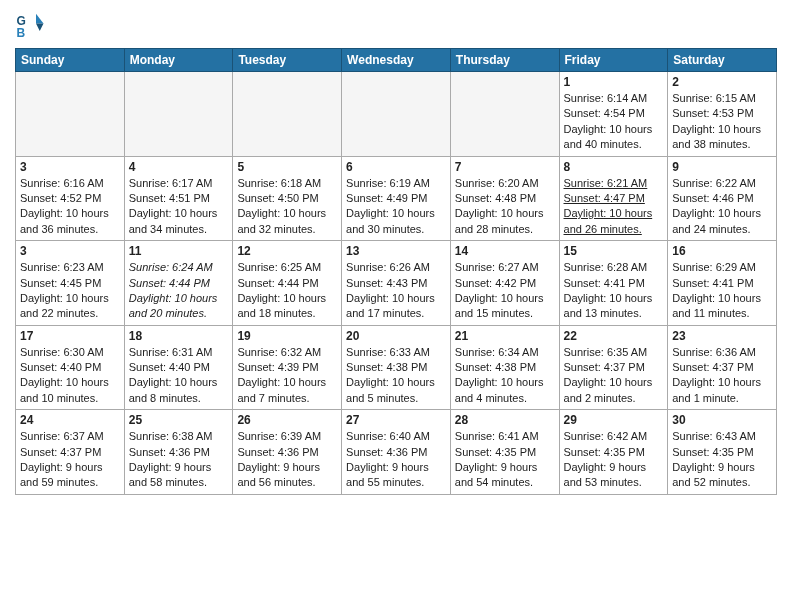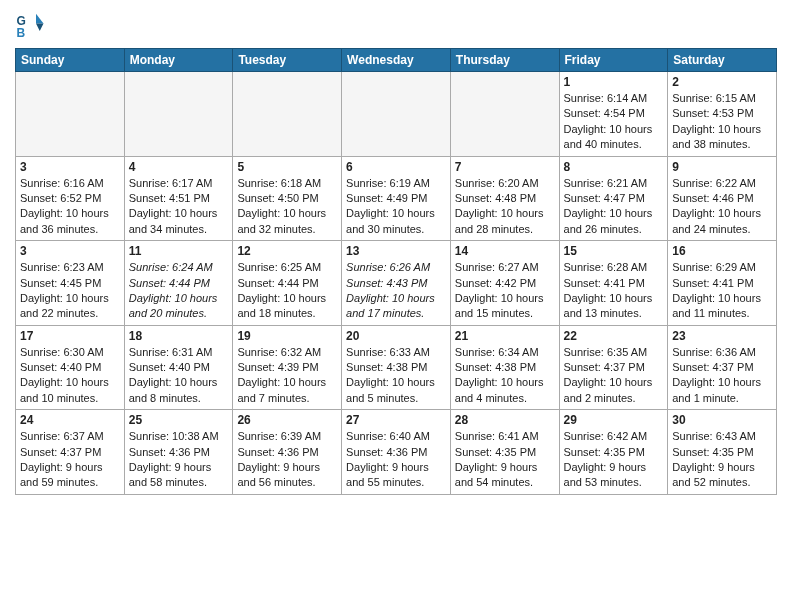--- a/index.html
+++ b/index.html
@@ -96,21 +96,21 @@
             <span class="day-num">2</span>
             <div class="day-info" style="white-space: pre-line;">Sunrise: 6:15 AM
 Sunset: 4:53 PM
 Daylight: 10 hours and 38 minutes.</div>
           </td>
         </tr>
         <tr>
           <td>
             <span class="day-num">3</span>
             <div class="day-info" style="white-space: pre-line;">Sunrise: 6:16 AM
-Sunset: 6:52 PM
+Sunset: 4:52 PM
 Daylight: 10 hours and 36 minutes.</div>
           </td>
           <td>
             <span class="day-num">4</span>
             <div class="day-info" style="white-space: pre-line;">Sunrise: 6:17 AM
 Sunset: 4:51 PM
 Daylight: 10 hours and 34 minutes.</div>
           </td>
           <td>
             <span class="day-num">5</span>
@@ -125,21 +125,21 @@
 Daylight: 10 hours and 30 minutes.</div>
           </td>
           <td>
             <span class="day-num">7</span>
             <div class="day-info" style="white-space: pre-line;">Sunrise: 6:20 AM
 Sunset: 4:48 PM
 Daylight: 10 hours and 28 minutes.</div>
           </td>
           <td>
             <span class="day-num">8</span>
-            <div class="day-info" style="white-space: pre-line;">Sunrise: 6:21 AM
+            <div class="day-info" style="white-space: pre-line; text-decoration: underline;">Sunrise: 6:21 AM
 Sunset: 4:47 PM
 Daylight: 10 hours and 26 minutes.</div>
           </td>
           <td>
             <span class="day-num">9</span>
             <div class="day-info" style="white-space: pre-line;">Sunrise: 6:22 AM
 Sunset: 4:46 PM
 Daylight: 10 hours and 24 minutes.</div>
           </td>
         </tr>
@@ -157,21 +157,21 @@
 Daylight: 10 hours and 20 minutes.</div>
           </td>
           <td>
             <span class="day-num">12</span>
             <div class="day-info" style="white-space: pre-line;">Sunrise: 6:25 AM
 Sunset: 4:44 PM
 Daylight: 10 hours and 18 minutes.</div>
           </td>
           <td>
             <span class="day-num">13</span>
-            <div class="day-info" style="white-space: pre-line; font-style: italic;">Sunrise: 6:26 AM
+            <div class="day-info" style="white-space: pre-line;">Sunrise: 6:26 AM
 Sunset: 4:43 PM
 Daylight: 10 hours and 17 minutes.</div>
           </td>
           <td>
             <span class="day-num">14</span>
             <div class="day-info" style="white-space: pre-line;">Sunrise: 6:27 AM
 Sunset: 4:42 PM
 Daylight: 10 hours and 15 minutes.</div>
           </td>
           <td>
@@ -233,21 +233,21 @@
         </tr>
         <tr>
           <td>
             <span class="day-num">24</span>
             <div class="day-info" style="white-space: pre-line;">Sunrise: 6:37 AM
 Sunset: 4:37 PM
 Daylight: 9 hours and 59 minutes.</div>
           </td>
           <td>
             <span class="day-num">25</span>
-            <div class="day-info" style="white-space: pre-line;">Sunrise: 10:38 AM
+            <div class="day-info" style="white-space: pre-line;">Sunrise: 6:38 AM
 Sunset: 4:36 PM
 Daylight: 9 hours and 58 minutes.</div>
           </td>
           <td>
             <span class="day-num">26</span>
             <div class="day-info" style="white-space: pre-line;">Sunrise: 6:39 AM
 Sunset: 4:36 PM
 Daylight: 9 hours and 56 minutes.</div>
           </td>
           <td>

